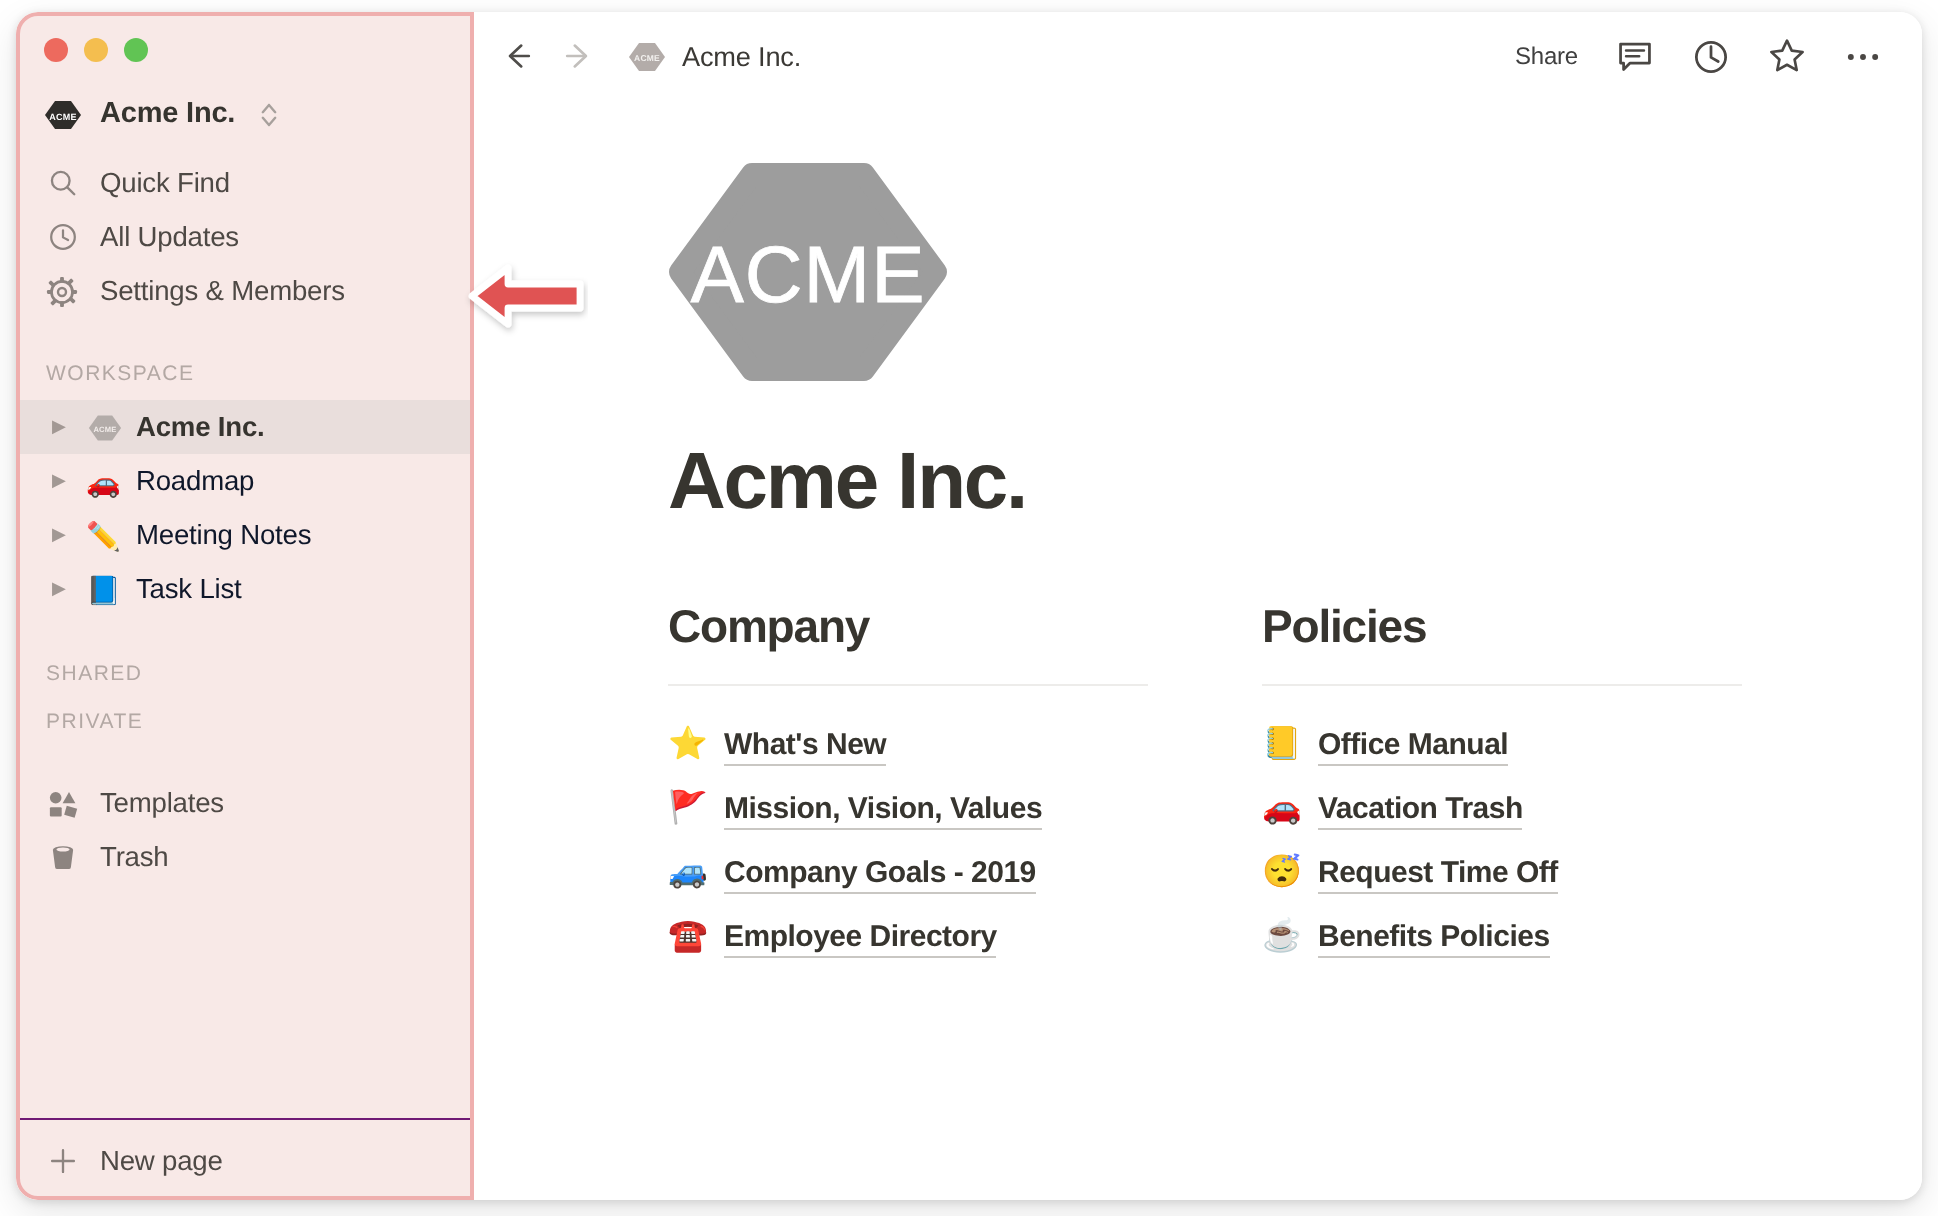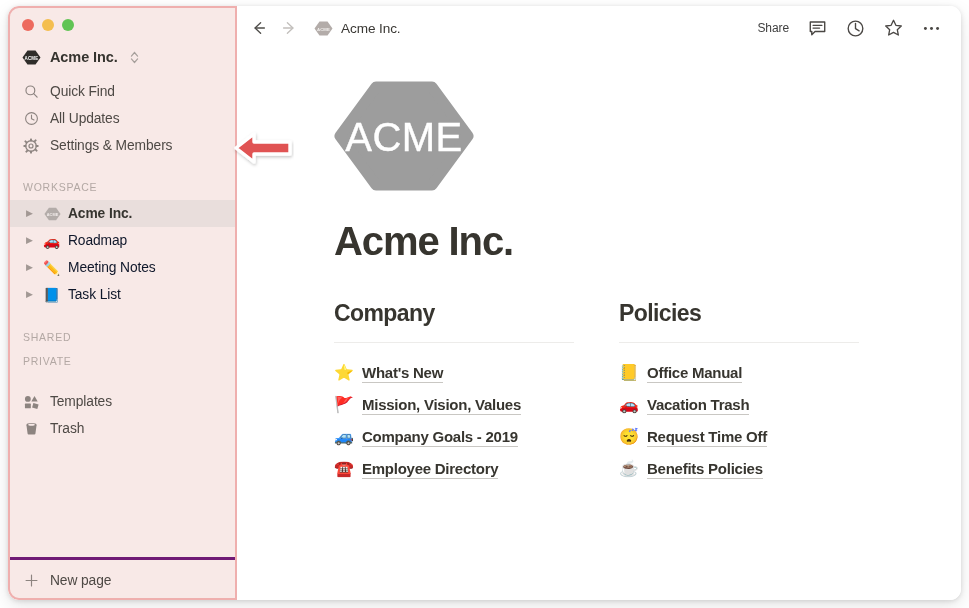--- a/index.html
+++ b/index.html
@@ -171,21 +171,21 @@
     color: #0f172a;
     letter-spacing: -0.1px;
   }
   .page-item.selected .page-label { font-weight: bold; color: #36342F; }
 
   .bottom-tools { margin-top: 18px; }
 
   .sidebar-spacer { flex: 1 1 auto; }
 
   .sidebar-footer {
-    border-top: 3px solid #701a75;
+    border-top: 1px solid #701a75;
     height: 40px;
     display: flex;
     align-items: center;
     padding: 0 10px 0 15px;
     gap: 11px;
     cursor: pointer;
   }
 
   
   .main {
@@ -265,21 +265,21 @@
     font-weight: bold;
     color: #37352F;
     letter-spacing: -1.1px;
     margin-top: 28px;
     line-height: 1.1;
   }
 
   .columns {
     display: flex;
     margin-top: 37px;
-    gap: 0;
+    gap: 12px;
   }
   .col { width: 285px; flex: 0 0 285px; }
   .col-heading {
     font-size: 23px;
     font-weight: bold;
     color: #37352F;
     letter-spacing: -0.6px;
   }
   .col-rule {
     height: 1px;

